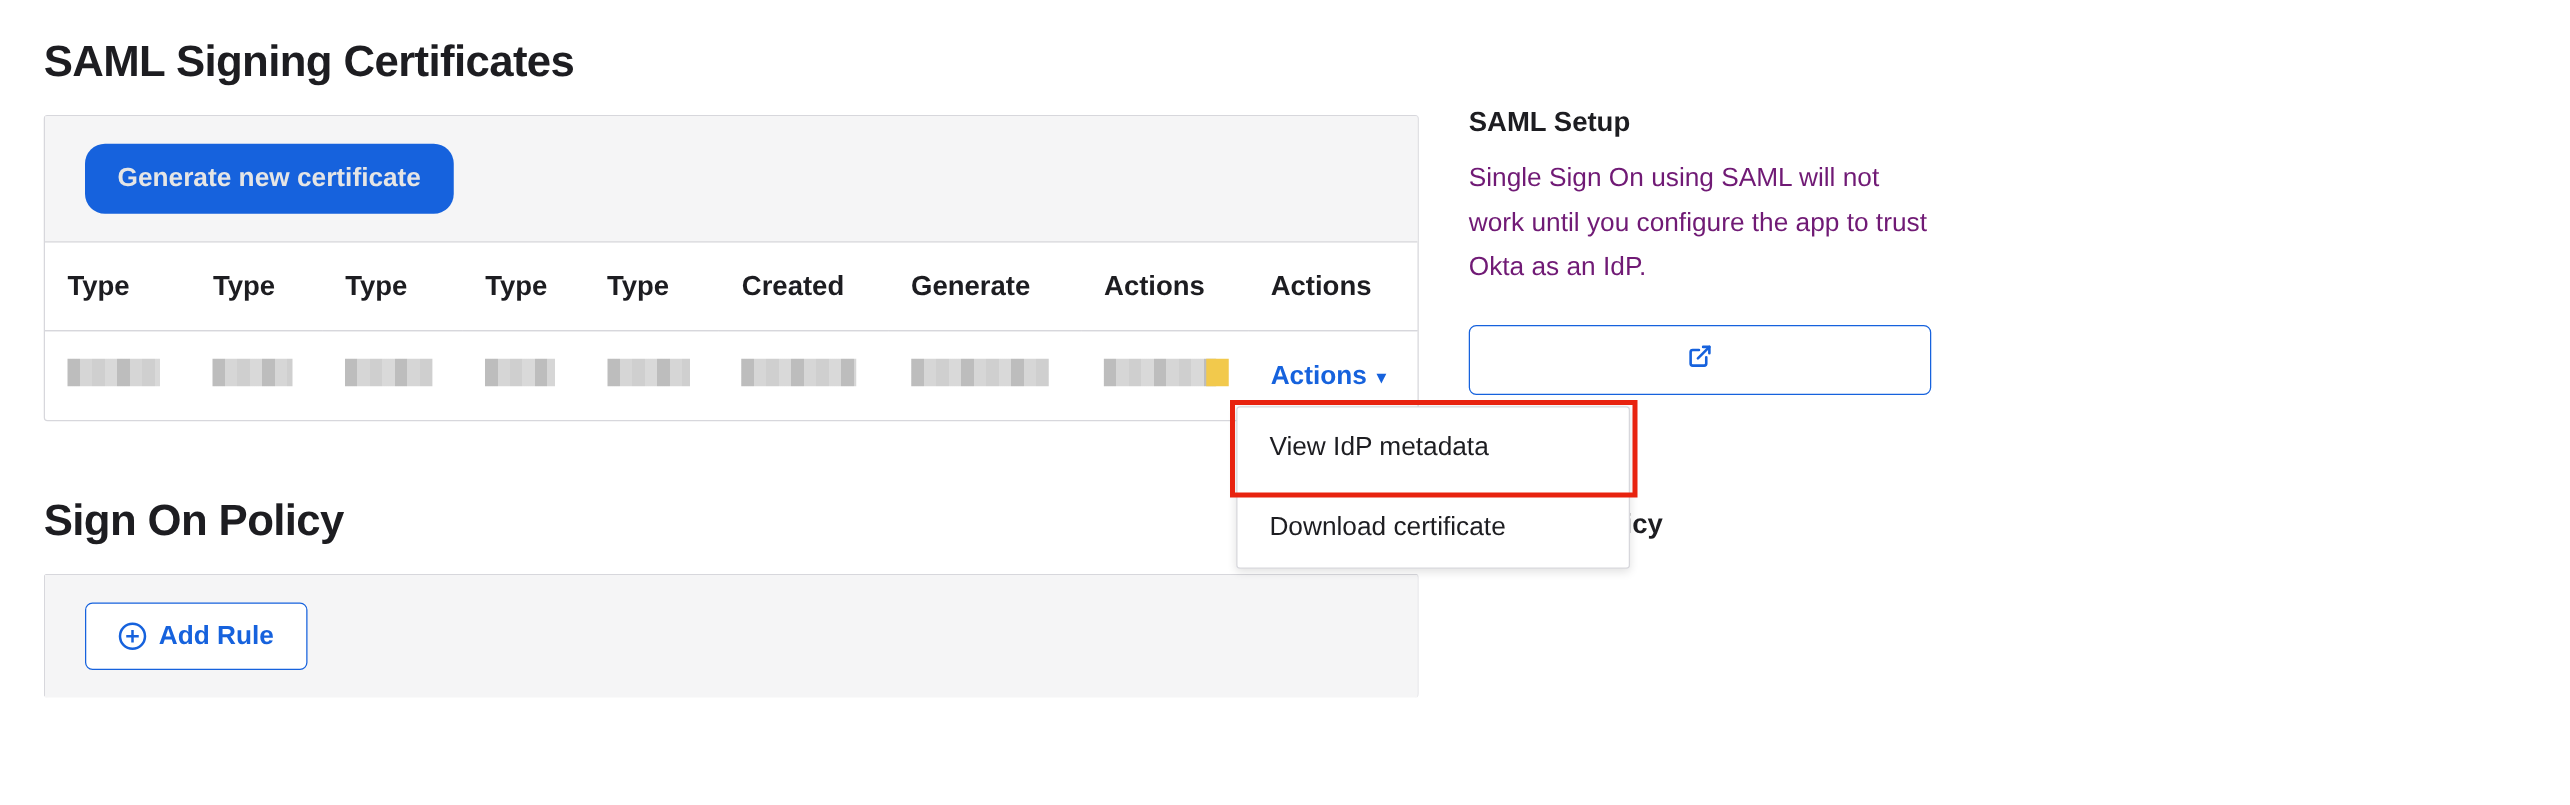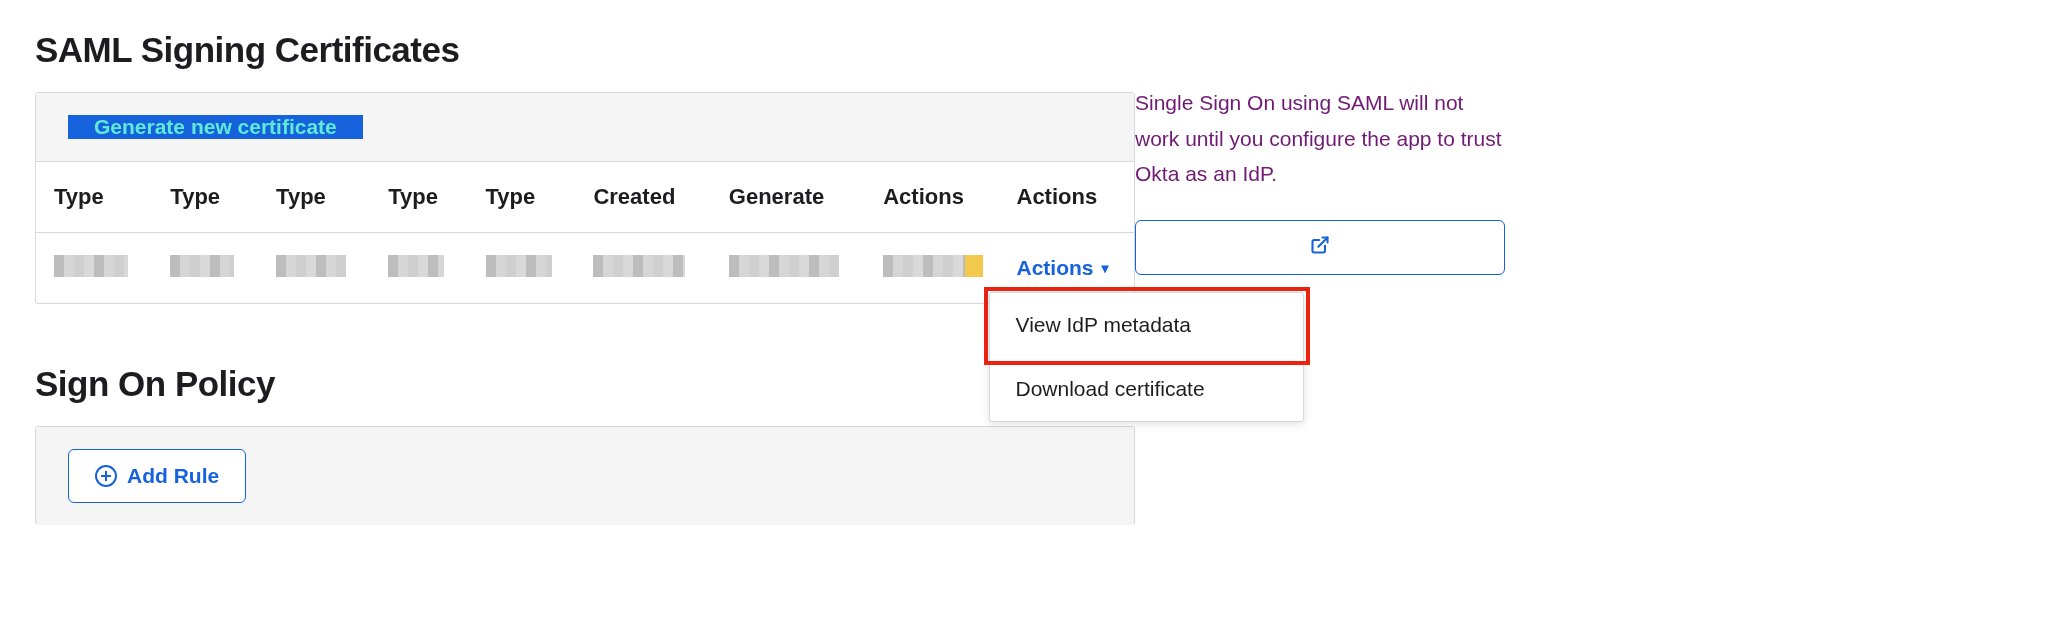--- a/index.html
+++ b/index.html
@@ -11,20 +11,21 @@
     body {
       font-family: -apple-system, BlinkMacSystemFont, "Segoe UI", "Helvetica Neue", Arial, sans-serif;
       background: #fff;
       color: #1d1d21;
       padding: 30px 35px;
       width: 2056px;
     }
 
     .layout {
       display: flex;
+      gap: 40px;
     }
 
     .main-col {
       flex: 0 0 1100px;
     }
 
     .side-col {
       flex: 0 0 370px;
       padding-top: 55px;
     }
@@ -43,26 +44,26 @@
     }
 
     .panel-toolbar {
       padding: 22px 32px;
       background: #f5f5f6;
       border-bottom: 1px solid #d7d7dc;
     }
 
     .btn-primary {
       background: #1662dd;
-      color: #5eead4;
+      color: #e5e5e5;
       font-size: 21px;
       font-weight: 600;
       border: none;
-      border-radius: 0;
-      padding: 0 26px;
+      border-radius: 16px;
+      padding: 16px 26px;
       cursor: pointer;
     }
 
     .btn-secondary {
       background: #fff;
       color: #1662dd;
       font-size: 21px;
       font-weight: 700;
       border: 1.5px solid #1662dd;
       border-radius: 6px;
@@ -282,20 +283,21 @@
           <span class="plus-circle-icon"></span>
           <span>Add Rule</span>
         </button>
       </div>
     </div>
 
   </div>
 
   <div class="side-col">
     <div class="side-section">
+      <div class="side-heading">SAML Setup</div>
       <div class="side-text">Single Sign On using SAML will not work until you configure the app to trust Okta as an IdP.</div>
       <button class="btn-secondary" style="width:100%; justify-content:center;">
         <span class="ext-link-icon">
           <svg viewBox="0 0 24 24" fill="none" stroke="#1662dd" stroke-width="2.5" stroke-linecap="round" stroke-linejoin="round">
             <path d="M18 13v6a2 2 0 0 1-2 2H5a2 2 0 0 1-2-2V8a2 2 0 0 1 2-2h6"></path>
             <polyline points="15 3 21 3 21 9"></polyline>
             <line x1="10" y1="14" x2="21" y2="3"></line>
           </svg>
         </span>
       </button>

